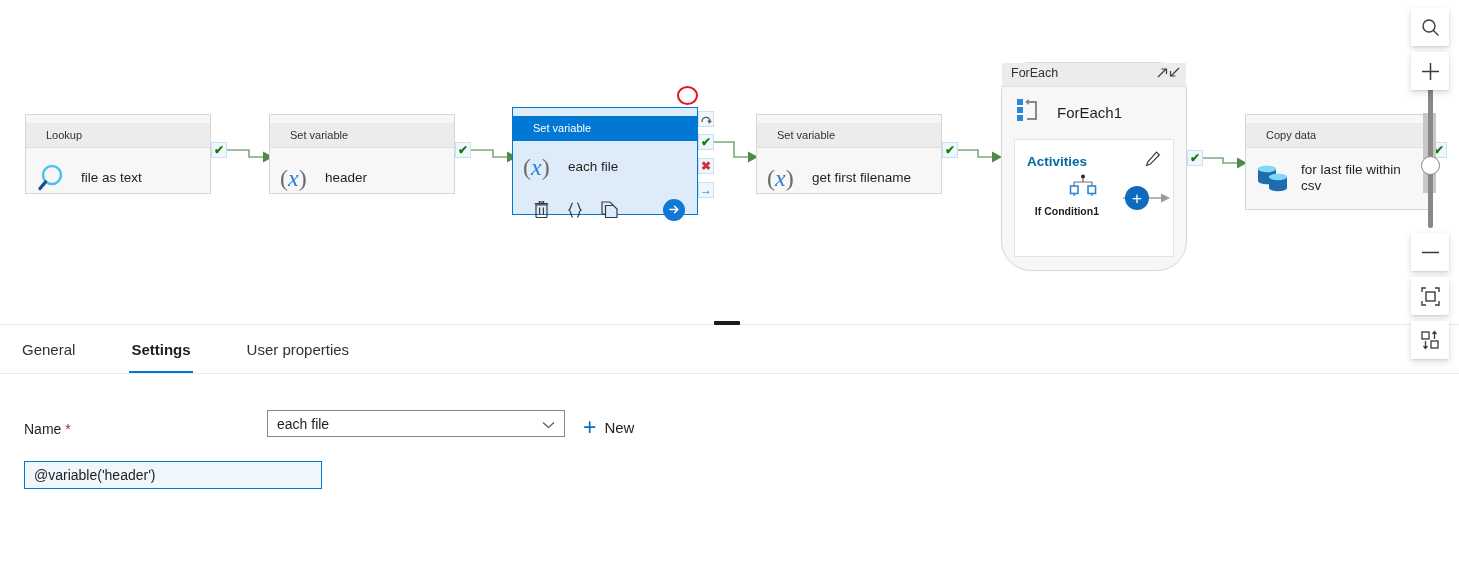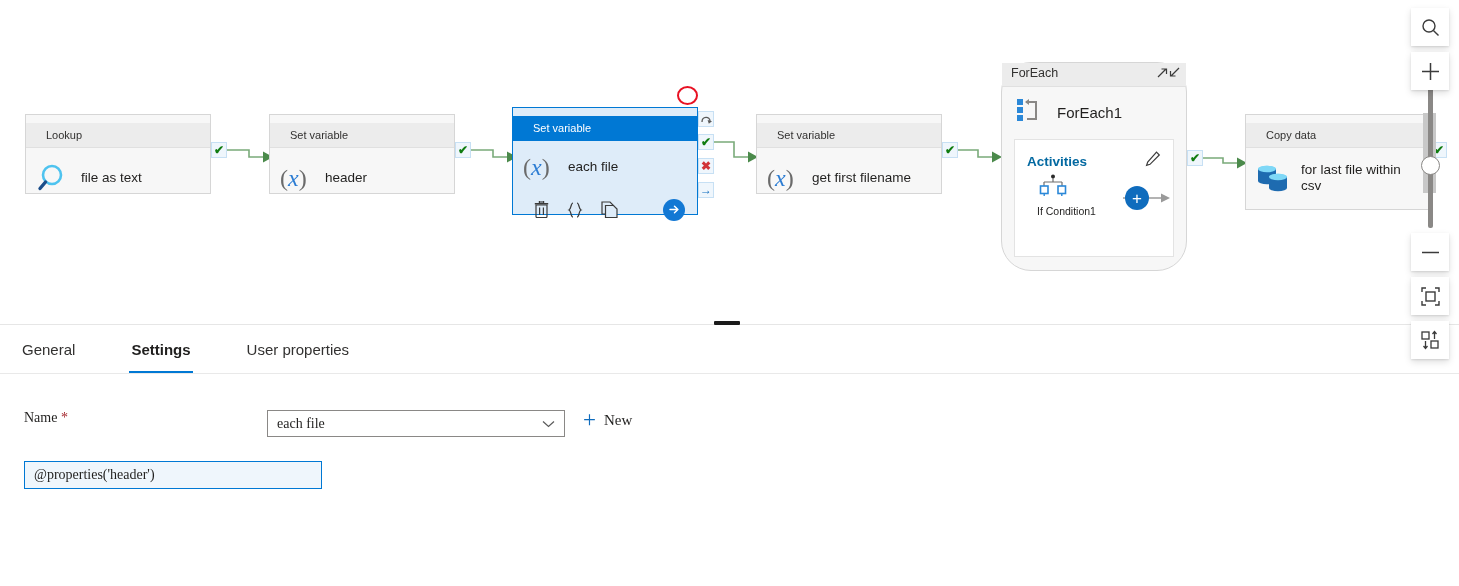--- a/index.html
+++ b/index.html
@@ -75,21 +75,21 @@
   .container-title { font-size:15px; color:#201f1e; margin-left:16px; }
   .activities-box {
     margin:11px 12px 12px 12px; background:#ffffff; border:1px solid #e3e3e3;
     height:118px; position:relative;
   }
   .activities-head {
     display:flex; align-items:center; justify-content:space-between;
     padding:11px 12px 0 12px;
   }
   .activities-title { font-size:13.5px; font-weight:bold; color:#0369a1; }
-  .mini-activity { position:absolute; left:22px; top:34px; width:80px; text-align:left; }
+  .mini-activity { position:absolute; left:4px; top:34px; width:80px; text-align:right;font-weight:bold; }
   .mini-label { font-size:10.5px; color:#201f1e; line-height:12px; margin-top:3px; }
   .add-btn {
     position:absolute; right:24px; top:46px;
     width:24px;height:24px;border-radius:50%;background:#0f6cbd;
     display:flex;align-items:center;justify-content:center;color:#fff;
     font-size:17px; line-height:17px;
   }
 
   
   .annot-circle {
@@ -140,21 +140,21 @@
   }
   .tab.active { font-weight:bold; color:#201f1e; }
   .tab.active::after {
     content:""; position:absolute; left:0; right:0; bottom:0;
     height:2.5px; background:#0078d4;
   }
   #panel-collapse { position:absolute; right:16px; top:13px; width:24px;height:24px;
     display:flex;align-items:center;justify-content:center; }
 
   #form { padding:36px 0 0 24px; }
-  .frow { display:flex; align-items:flex-start; margin-bottom:24px;font-family:Liberation Serif, serif; }
+  .frow { display:flex; align-items:flex-end; margin-bottom:24px; }
   .flabel { width:243px; font-size:14px; color:#201f1e; }
   .req { color:#a4262c; }
   .fcombo {
     width:298px; height:27px; border:1px solid #8a8886; background:#fff;
     display:flex; align-items:center; padding:0 9px;
     font-size:14px; color:#201f1e; justify-content:space-between;
   }
   .finput {
     width:298px; height:28px; border:1.5px solid #0078d4; background:#eff6fc;
     display:flex; align-items:center; padding:0 9px;
@@ -426,19 +426,19 @@
           </span>
         </div>
         <div class="newbtn">
           <span class="plus">+</span>
           <span>New</span>
         </div>
       </div>
 
       <div class="frow">
         <div class="finput">
-          <span>@properties('header')</span>
+          <span>@variable('header')</span>
         </div>
       </div>
     </div>
   </div>
 
 </div>
 
 </body></html>

